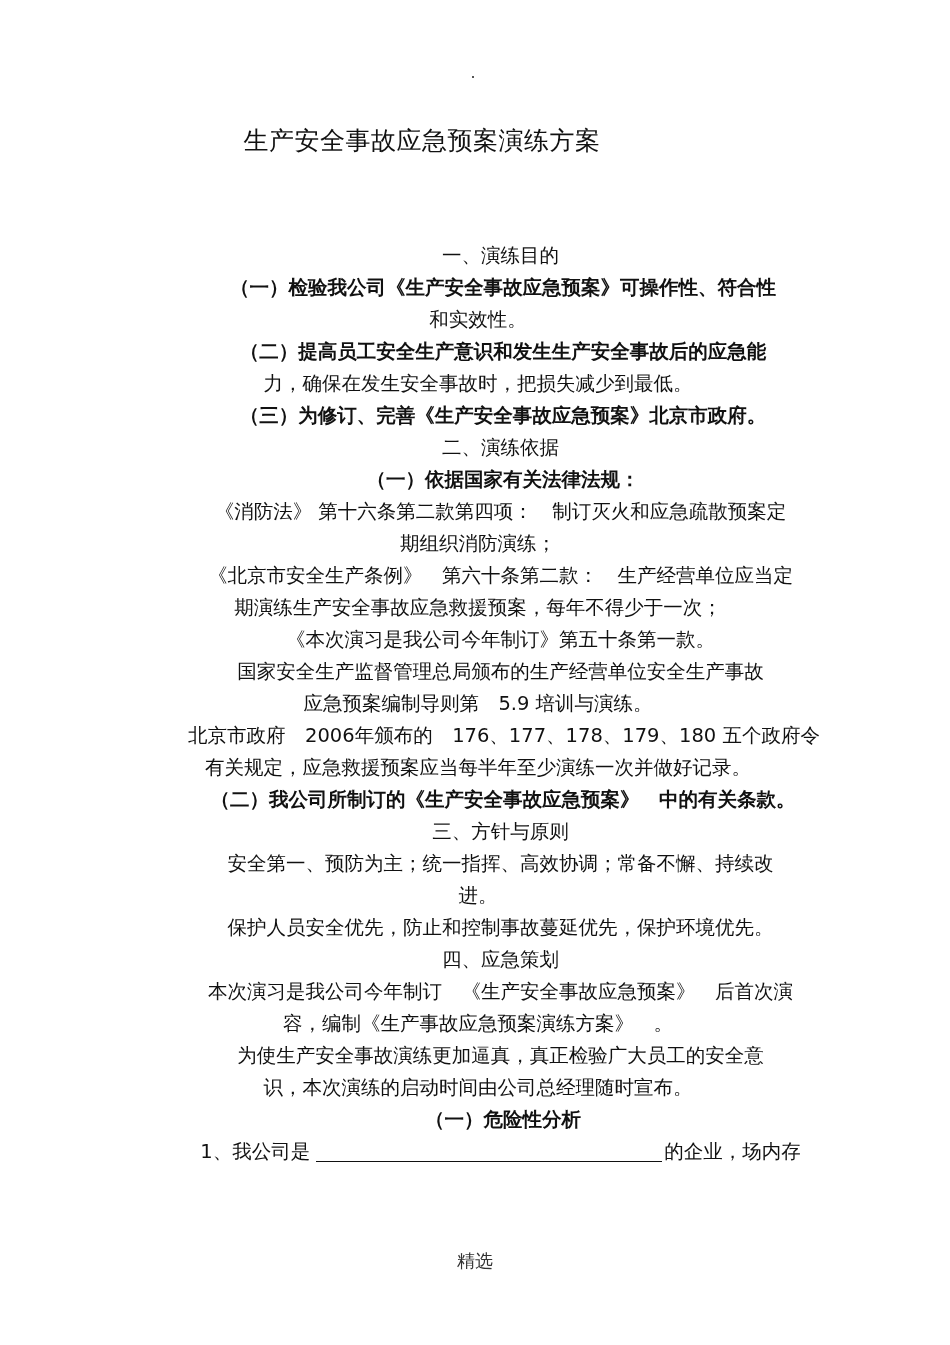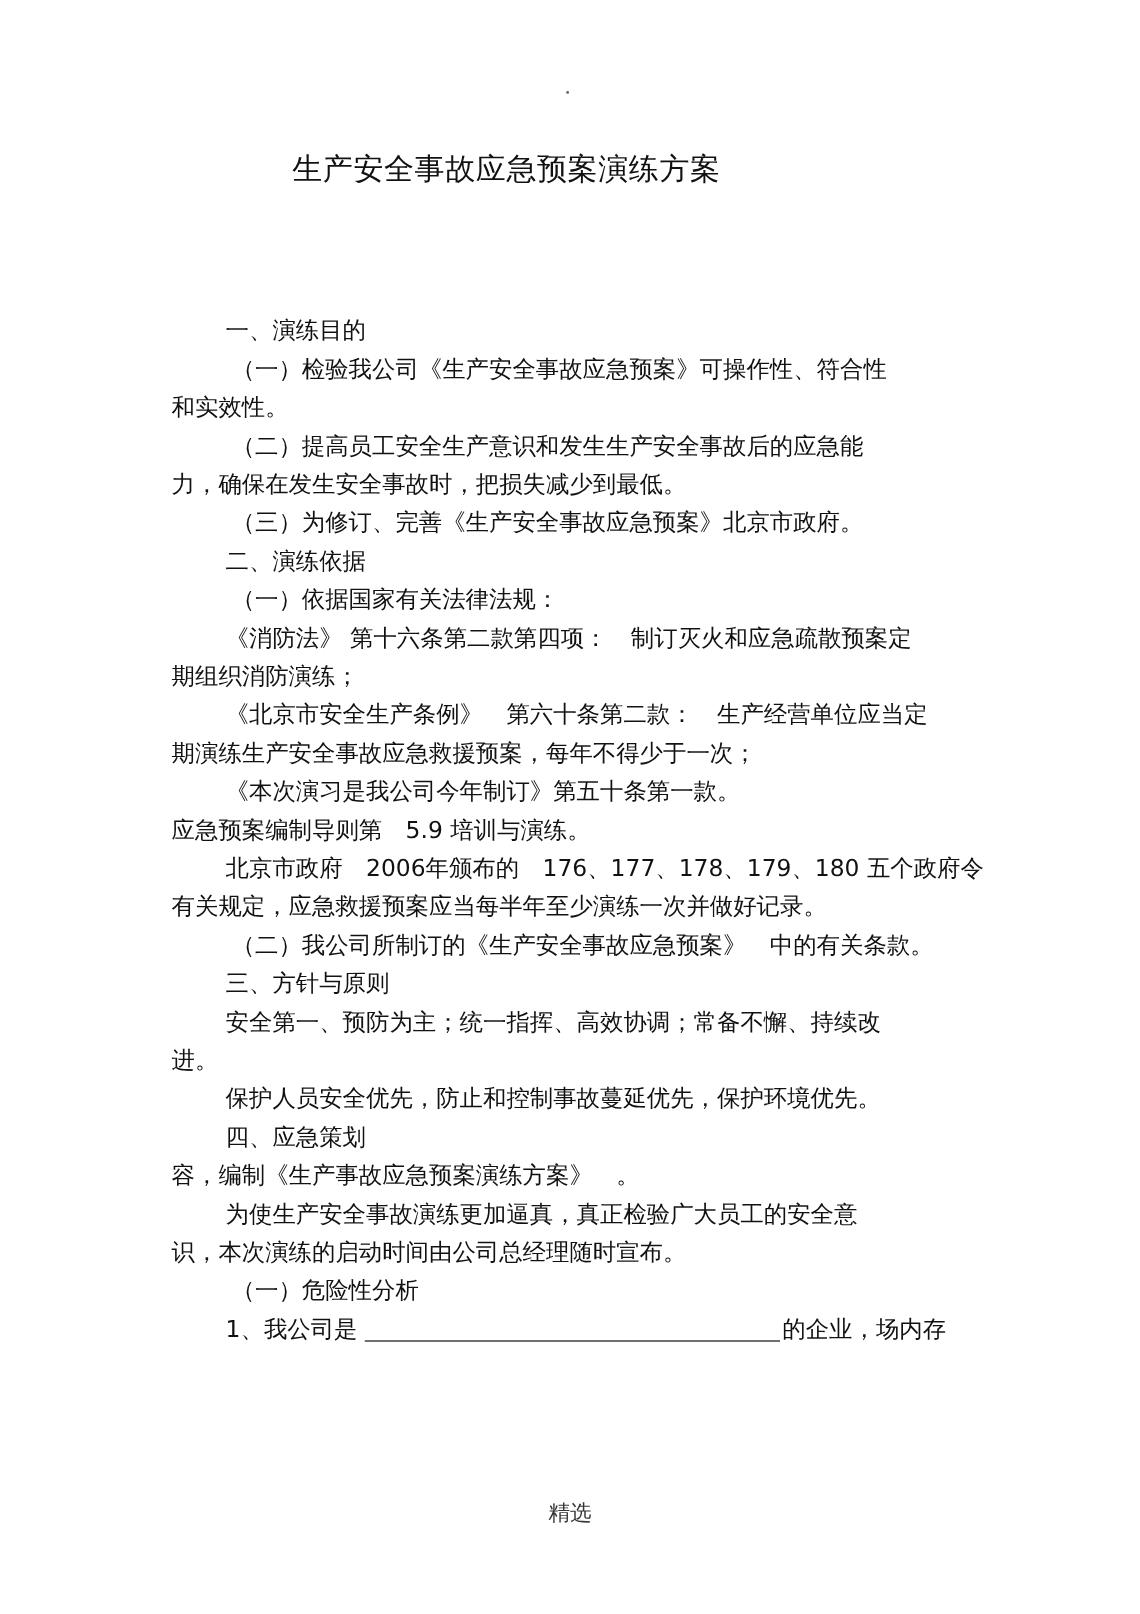--- a/index.html
+++ b/index.html
@@ -1,24 +1,24 @@
 <!DOCTYPE html>
 <html><head>
 <meta charset="utf-8">
 <style>
   html, body { margin: 0; padding: 0; background: #ffffff; }
   body { width: 950px; height: 1345px; position: relative; overflow: hidden;
          font-family: "DejaVu Sans", "Liberation Sans", sans-serif; color: #111; }
   .dot { position: absolute; left: 472px; top: 76px; width: 2px; height: 2px; background: #555; }
   .title { position: absolute; left: 0; width: 844px; top: 124px; text-align: center;
            font-size: 25px; letter-spacing: 0.5px; color: #111; }
-  .body { position: absolute; left: 143px; top: 260px; width: 670px; }
+  .body { position: absolute; left: 143px; top: 240px; width: 670px; text-align: center; }
   .line { height: 32px; line-height: 32px; font-size: 19.5px; white-space: nowrap; }
   .ind { padding-left: 45px; }
-  .ind2 { padding-left: 50px; }
+  .ind2 { padding-left: 50px; font-weight: bold; }
   .blank { display: inline-block; width: 346px; border-bottom: 1.5px solid #111; height: 22px;
            vertical-align: -4px; margin: 0 2px 0 6px; }
   .footer { position: absolute; left: 0; width: 950px; top: 1249px; text-align: center;
             font-size: 18px; color: #333; }
 </style>
 </head>
 <body>
 
 <div class="dot"></div>
 
@@ -31,29 +31,31 @@
   <div class="line ind2">（二）提高员工安全生产意识和发生生产安全事故后的应急能</div>
   <div class="line">力，确保在发生安全事故时，把损失减少到最低。</div>
   <div class="line ind2">（三）为修订、完善《生产安全事故应急预案》北京市政府。</div>
   <div class="line ind">二、演练依据</div>
   <div class="line ind2">（一）依据国家有关法律法规：</div>
   <div class="line ind">《消防法》 第十六条第二款第四项：　制订灭火和应急疏散预案定</div>
   <div class="line">期组织消防演练；</div>
   <div class="line ind">《北京市安全生产条例》　第六十条第二款：　生产经营单位应当定</div>
   <div class="line">期演练生产安全事故应急救援预案，每年不得少于一次；</div>
   <div class="line ind">《本次演习是我公司今年制订》第五十条第一款。</div>
+  <div class="line ind">国家安全生产监督管理总局颁布的生产经营单位安全生产事故</div>
   <div class="line">应急预案编制导则第　5.9 培训与演练。</div>
   <div class="line ind">北京市政府　2006年颁布的　176、177、178、179、180 五个政府令</div>
   <div class="line">有关规定，应急救援预案应当每半年至少演练一次并做好记录。</div>
   <div class="line ind2">（二）我公司所制订的《生产安全事故应急预案》　中的有关条款。</div>
   <div class="line ind">三、方针与原则</div>
   <div class="line ind">安全第一、预防为主；统一指挥、高效协调；常备不懈、持续改</div>
   <div class="line">进。</div>
   <div class="line ind">保护人员安全优先，防止和控制事故蔓延优先，保护环境优先。</div>
   <div class="line ind">四、应急策划</div>
+  <div class="line ind">本次演习是我公司今年制订　《生产安全事故应急预案》　后首次演</div>
   <div class="line">容，编制《生产事故应急预案演练方案》　。</div>
   <div class="line ind">为使生产安全事故演练更加逼真，真正检验广大员工的安全意</div>
   <div class="line">识，本次演练的启动时间由公司总经理随时宣布。</div>
   <div class="line ind2">（一）危险性分析</div>
   <div class="line ind">
     <span>1、我公司是</span><span class="blank"></span><span>的企业，场内存</span>
   </div>
 </div>
 
 <div class="footer">精选</div>

